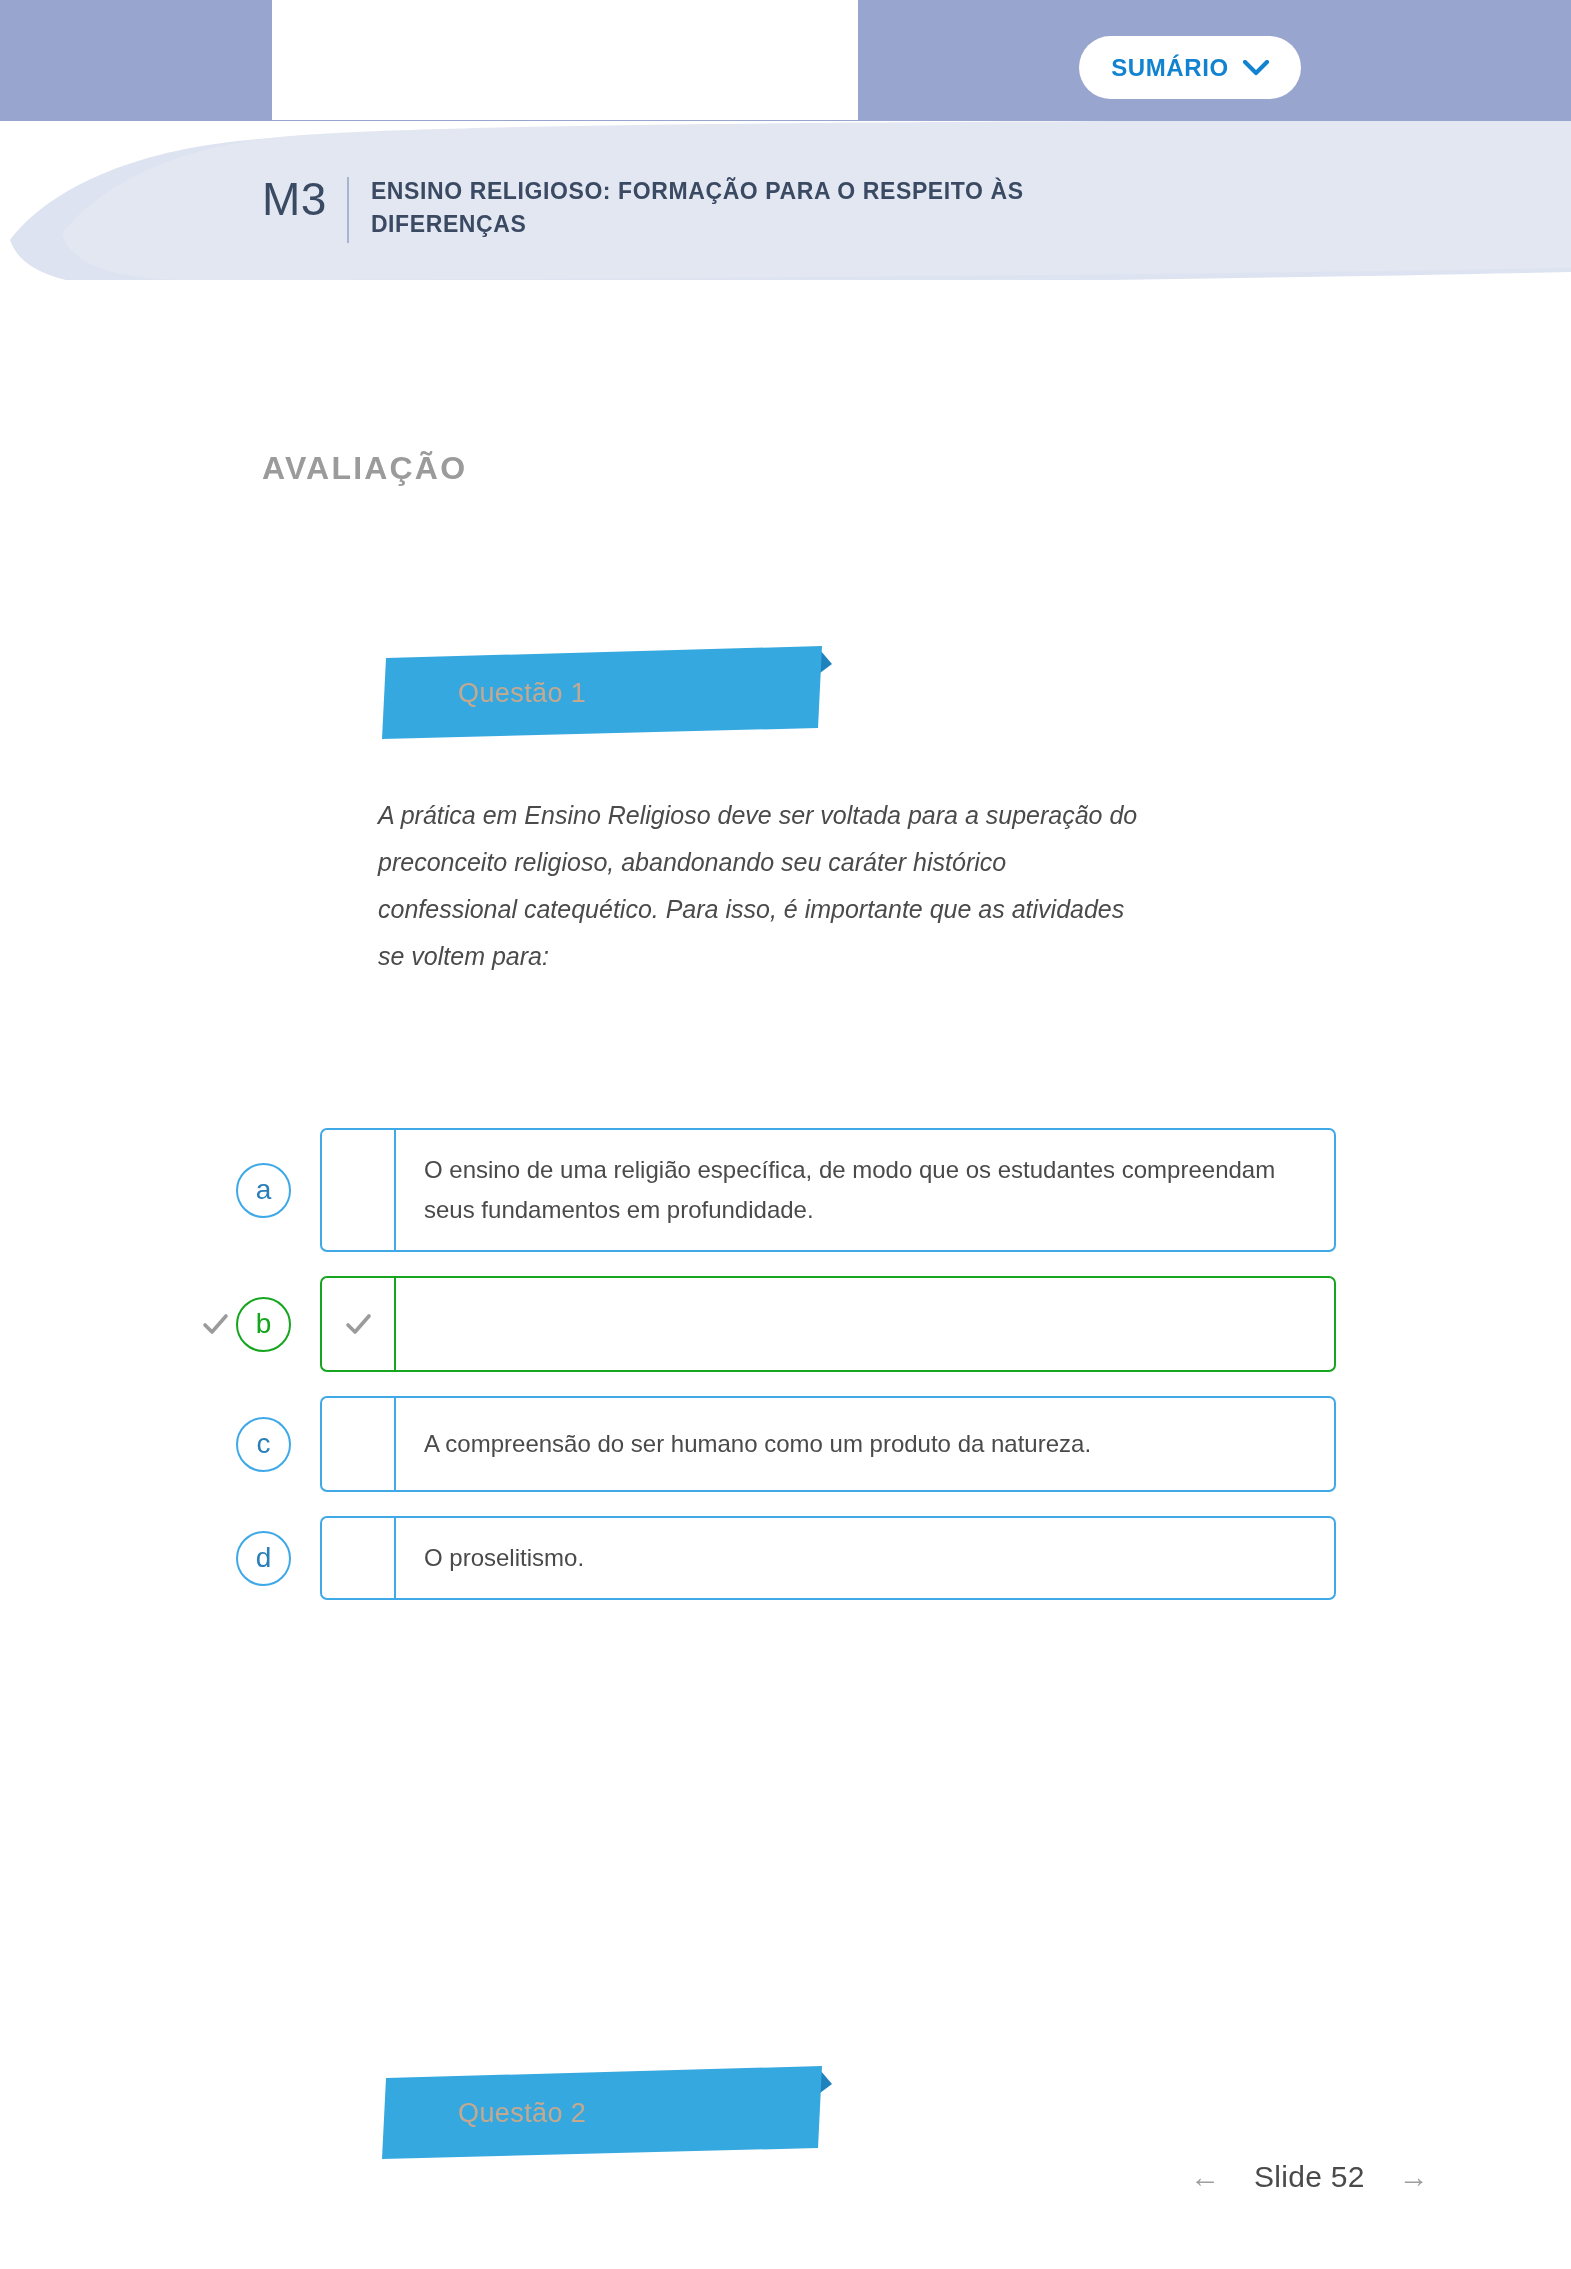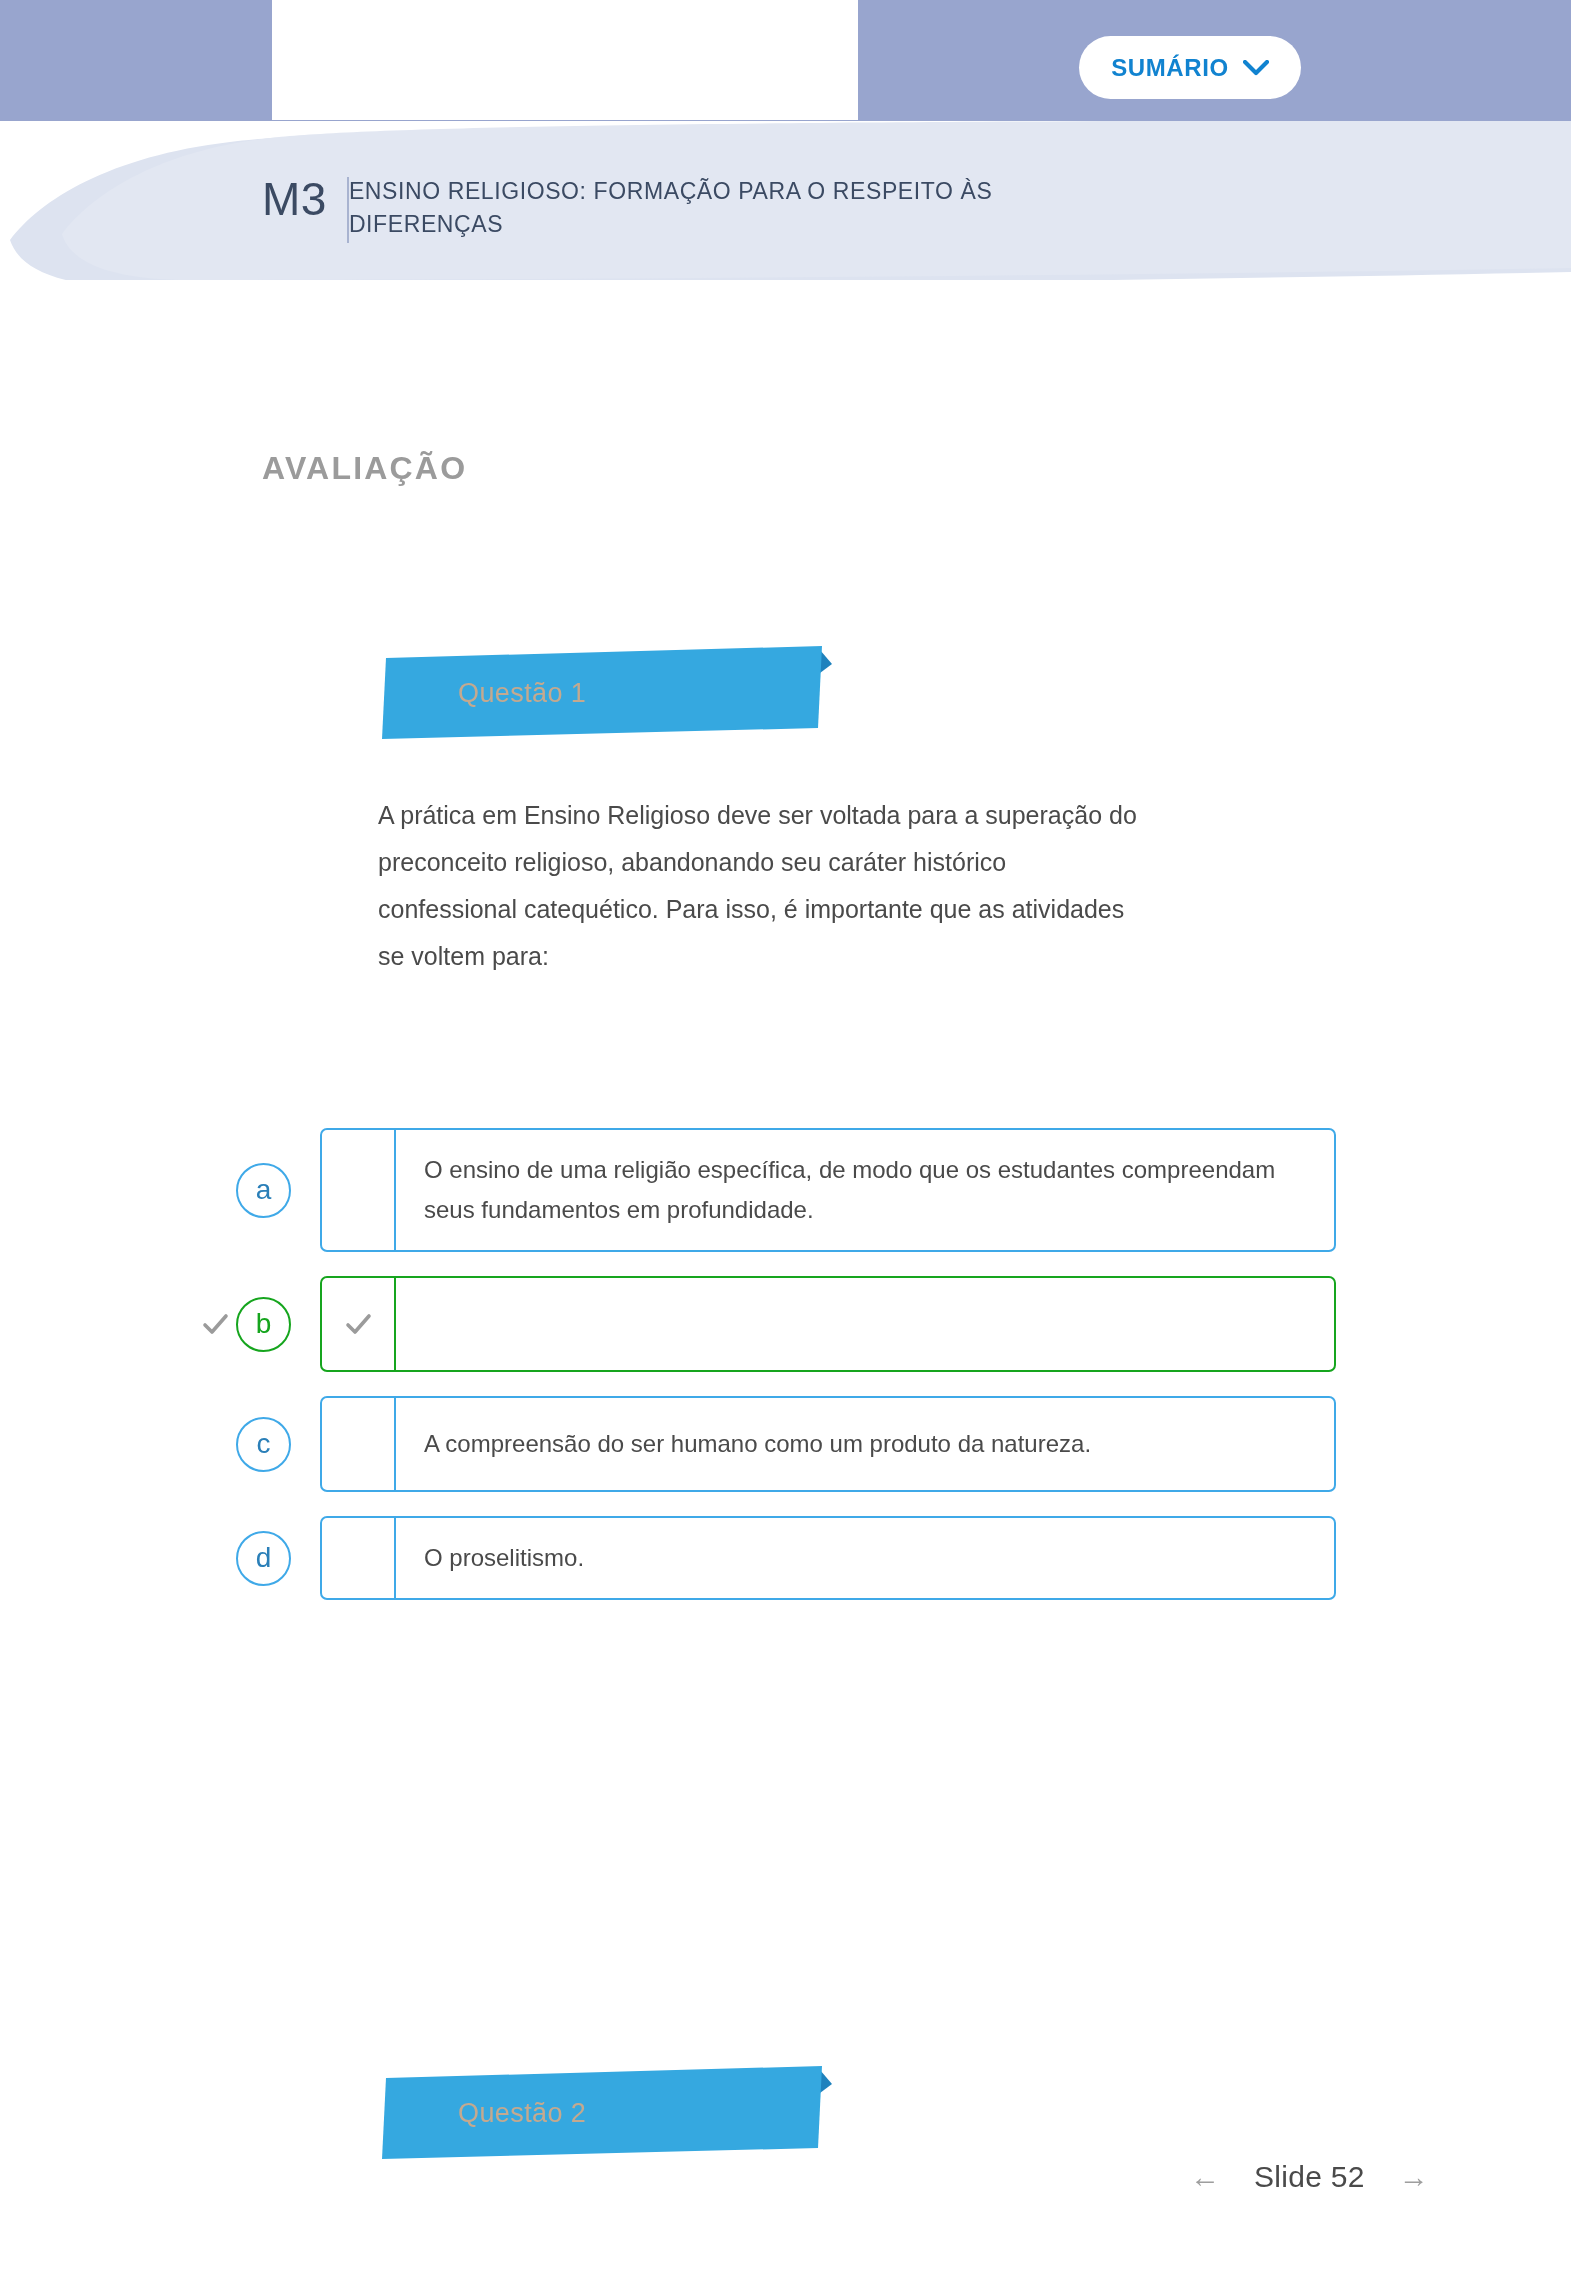--- a/index.html
+++ b/index.html
@@ -85,24 +85,25 @@
     padding-right: 20px;
   }
   .band-divider {
     width: 2px;
     height: 66px;
     background: #a8b3d0;
     margin-top: 2px;
   }
   .band-title {
     font-size: 23px;
-    font-weight: 400;
+    font-weight: 700;
     color: #3b4a63;
     line-height: 33px;
     letter-spacing: 0.6px;
+    padding-left: 22px;
     max-width: 790px;
   }
 
   
   .section-label {
     position: absolute;
     left: 262px; top: 450px;
     font-size: 32px;
     color: #9b9b9b;
     letter-spacing: 2.2px;
@@ -127,20 +128,21 @@
   }
 
   
   .question-text {
     position: absolute;
     left: 378px; top: 792px;
     width: 770px;
     font-size: 25px;
     line-height: 47px;
     color: #4a4a4a;
+    font-style: italic;
   }
 
   
   .options {
     position: absolute;
     left: 236px;
     top: 1128px;
     width: 1100px;
   }
   .opt-row {

